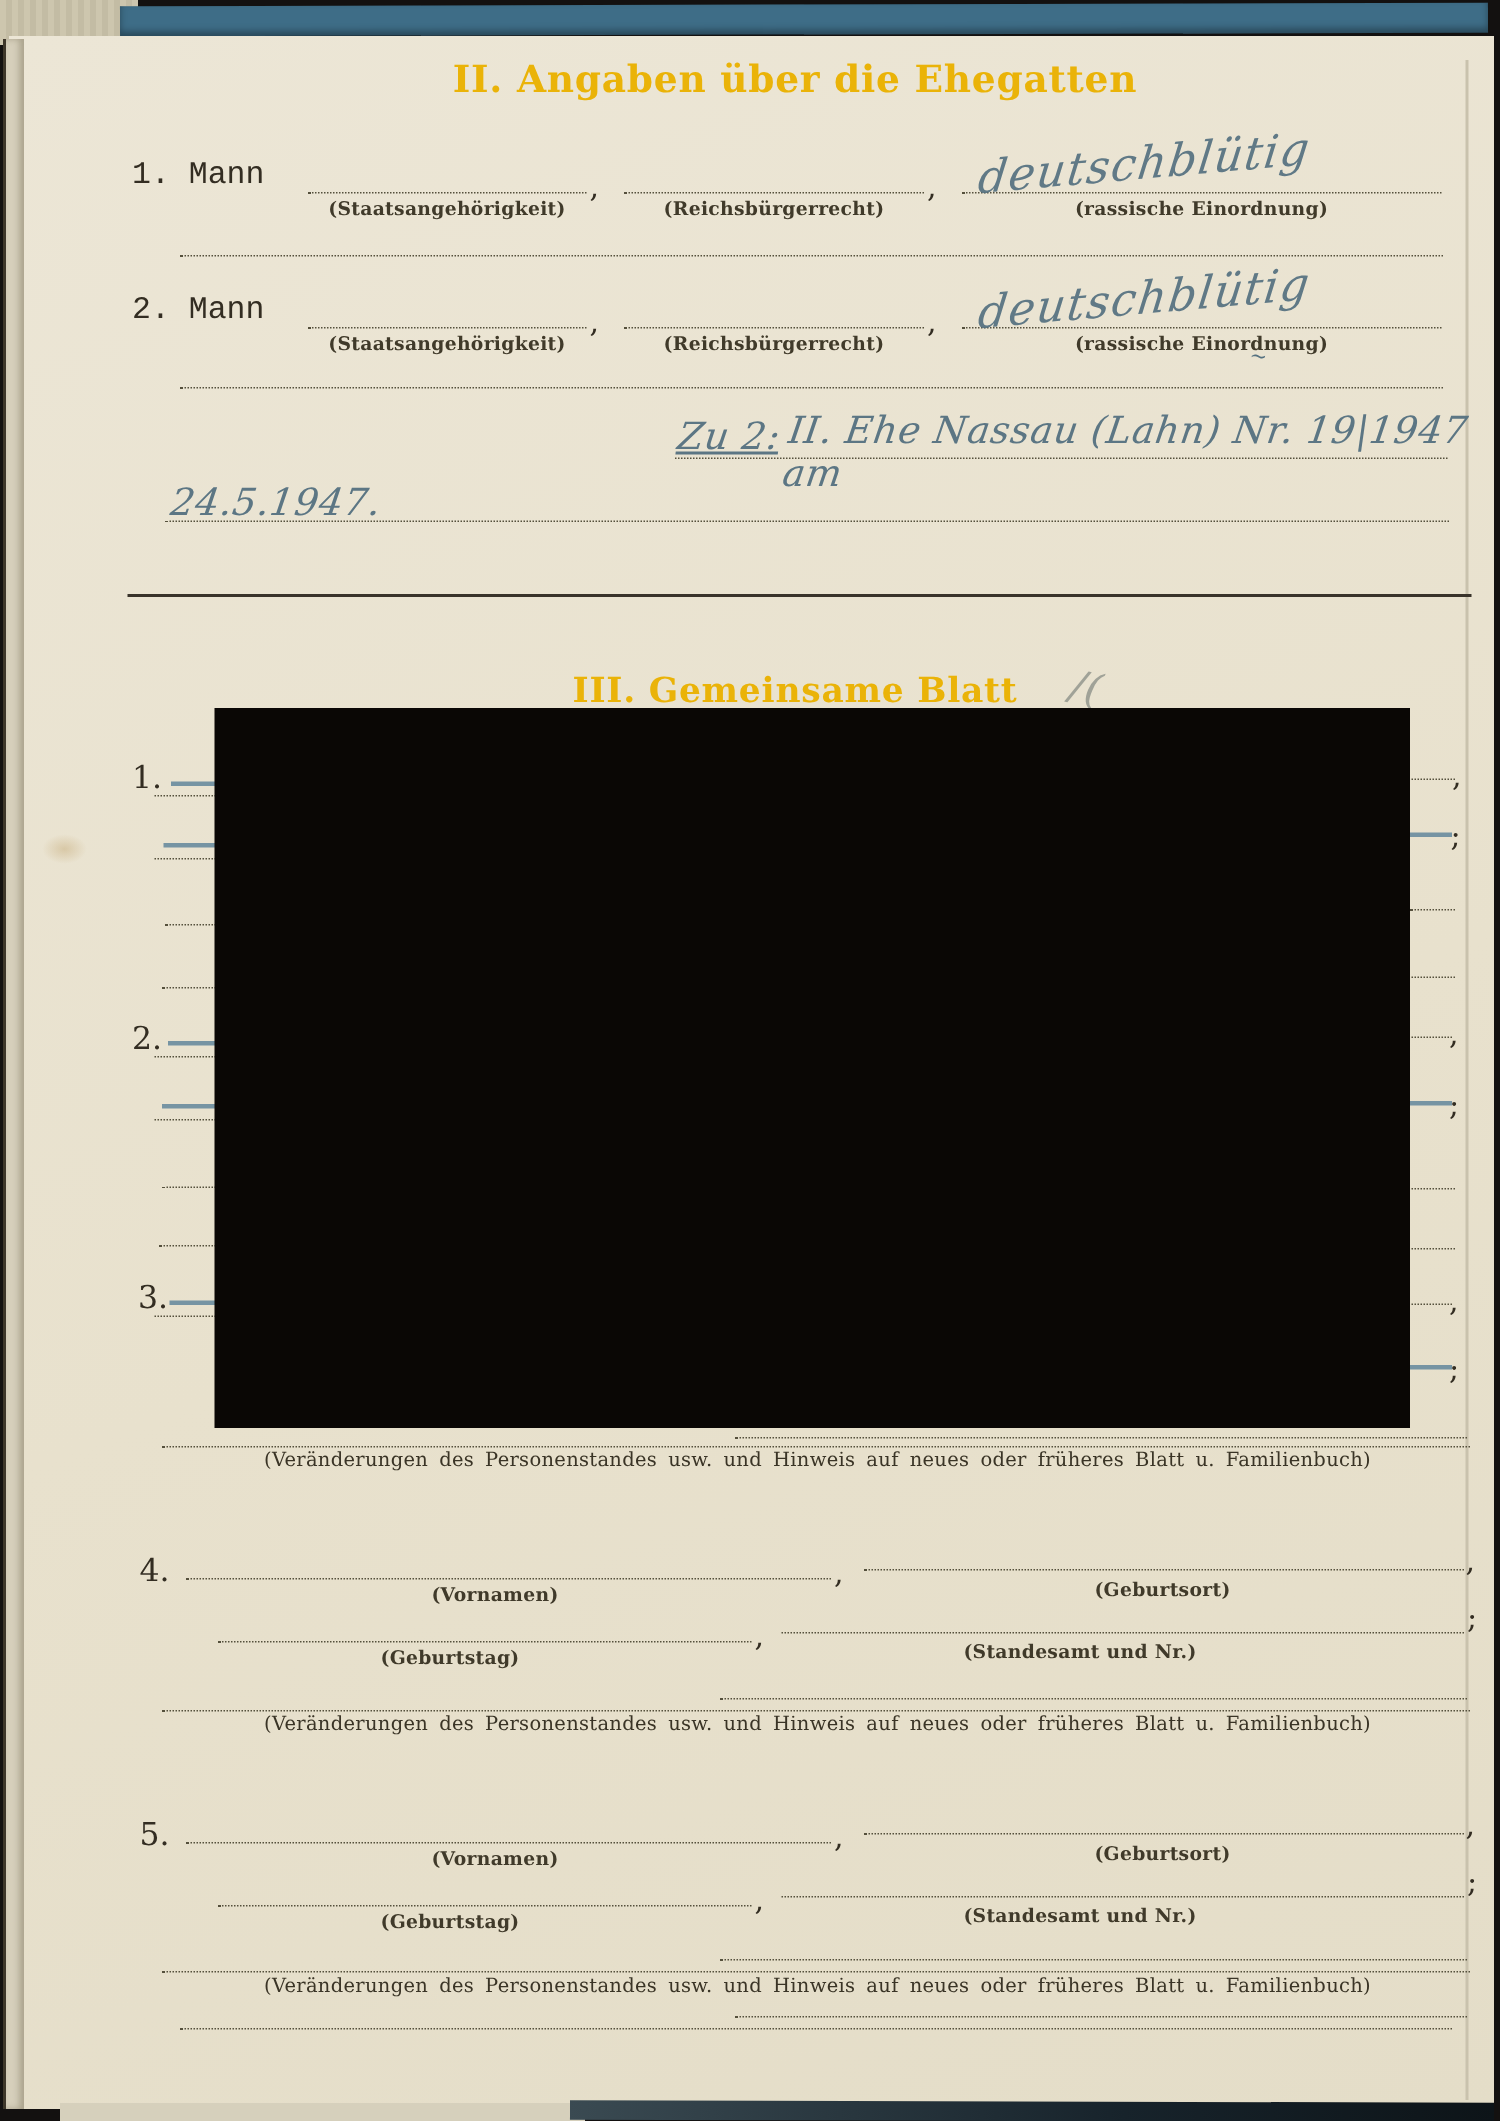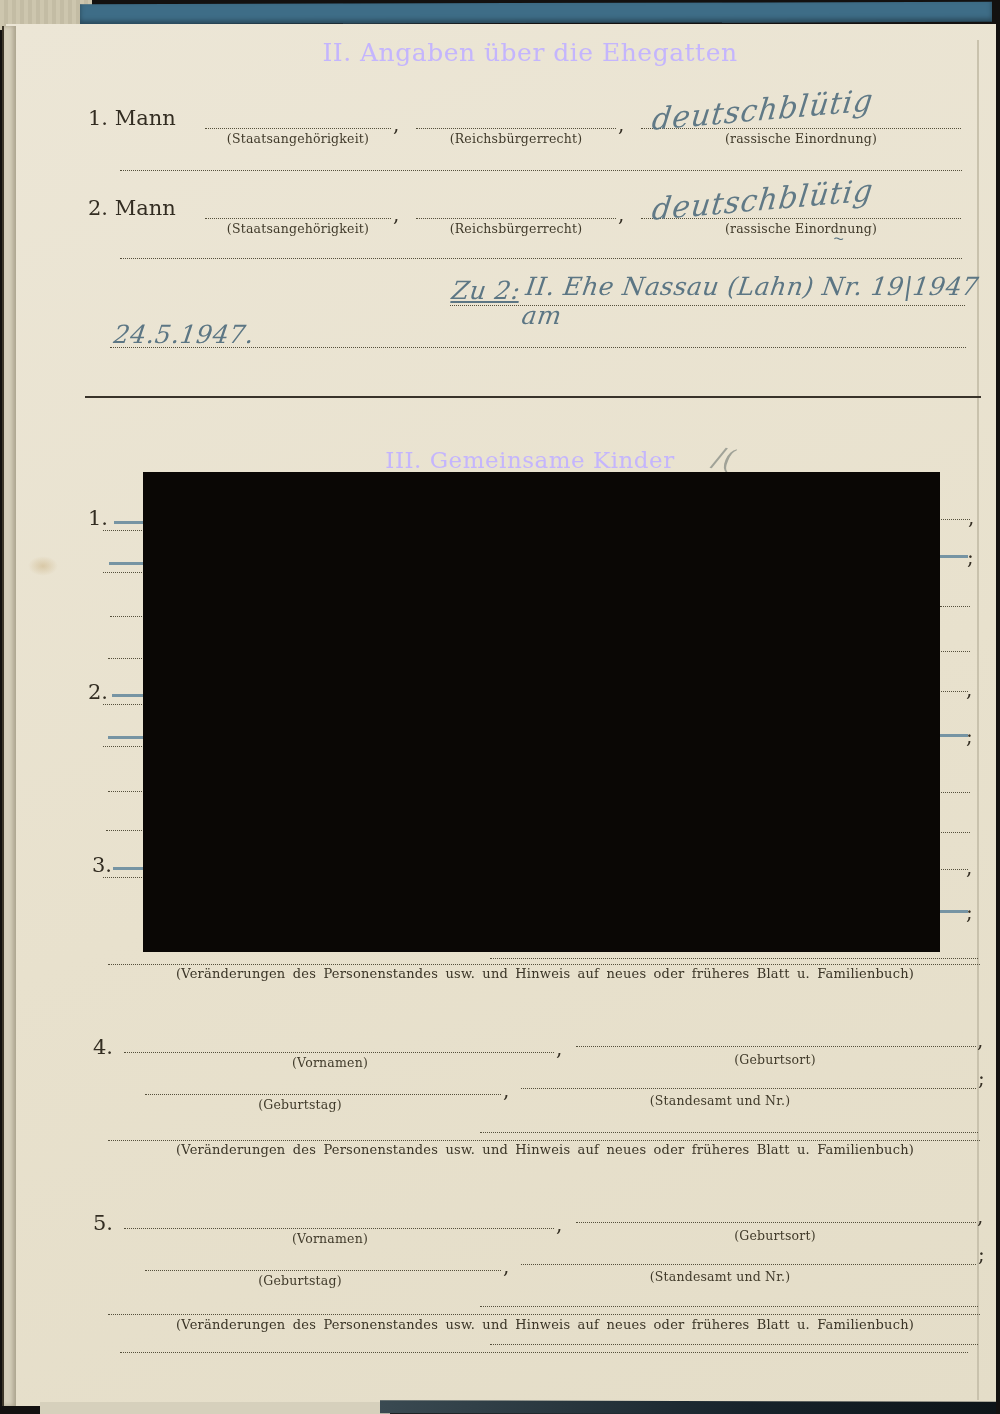--- a/index.html
+++ b/index.html
@@ -13,29 +13,29 @@
         box-shadow:inset 0 -3px 5px rgba(0,0,0,.35);transform:rotate(-.15deg);}
   .ledge{position:absolute;left:2px;top:26px;width:2px;height:1380px;background:#3e372a;}
   .lstrip{position:absolute;left:4px;top:26px;width:12px;height:1380px;background:#d6cfbb;
         box-shadow:inset -3px 0 4px rgba(90,80,55,.35);}
   .redge{position:absolute;left:977px;top:40px;width:2px;height:1360px;background:#c9c2ad;}
   .bot-light{position:absolute;left:40px;top:1402px;width:350px;height:12px;background:#d6d0bc;}
   .bot-dark{position:absolute;left:380px;top:1401px;width:616px;height:13px;
         background:linear-gradient(90deg,#3a4a52,#17232b 60%,#0d1418);transform:rotate(.15deg);}
   .fox{position:absolute;left:28px;top:556px;width:30px;height:20px;border-radius:50%;
         background:radial-gradient(rgba(184,150,88,.35),rgba(184,150,88,0) 70%);}
-  .fraktur{font-weight:normal;color:#c4b5fd;}
+  .fraktur{font-weight:bold;color:#eab308;}
   .title2{position:absolute;left:250px;top:38px;width:560px;text-align:center;font-size:25px;letter-spacing:.5px;}
   .title3{position:absolute;left:270px;top:447px;width:520px;text-align:center;font-size:23px;letter-spacing:.5px;}
-  .rowname{position:absolute;font-size:21px;color:#332d22;}
+  .rowname{position:absolute;font-size:21px;color:#332d22;font-family:Liberation Mono, monospace;}
   .num{position:absolute;font-size:21px;color:#332d22;}
   .dot{position:absolute;height:18px;border-bottom:1.5px dotted #55503c;}
   .sdot{position:absolute;height:6px;border-bottom:1.5px dotted #55503c;}
   .bluestub{position:absolute;height:3px;background:#7694a3;}
-  .flabel{position:absolute;font-size:12.5px;color:#403a2a;text-align:center;letter-spacing:.2px;}
+  .flabel{position:absolute;font-size:12.5px;color:#403a2a;text-align:center;letter-spacing:.2px;font-weight:bold;}
   .caption{position:absolute;left:110px;width:870px;text-align:center;font-size:13px;color:#3a3426;
         word-spacing:3px;letter-spacing:.2px;}
   .punct{position:absolute;font-size:20px;color:#332d22;}
   .hand{position:absolute;color:#557180;font-style:italic;font-family:"DejaVu Serif",serif;}
   .hand-big{font-size:30px;letter-spacing:1px;transform:rotate(-5deg) skewX(-12deg);opacity:.92;}
   .hand-note{font-size:25px;letter-spacing:.5px;transform:skewX(-8deg);opacity:.95;}
   .hand-frag{font-size:28px;color:rgba(100,110,105,.55);transform:rotate(12deg);z-index:2;}
   .underl{text-decoration:underline;}
   .rule{position:absolute;left:85px;top:396px;width:896px;height:2px;background:#39332a;}
   .redact{position:absolute;left:143px;top:472px;width:797px;height:480px;background:#0a0705;z-index:5;}
@@ -91,21 +91,21 @@
   <div class="dot" style="left:120px;top:240px;width:842px;"></div>
 
   <div class="hand hand-note underl" style="left:452px;top:276px;">Zu 2:</div>
   <div class="hand hand-note" style="left:524px;top:272px;">II. Ehe Nassau (Lahn) Nr. 19|1947 am</div>
   <div class="dot" style="left:450px;top:287px;width:515px;"></div>
   <div class="hand hand-note" style="left:114px;top:320px;">24.5.1947.</div>
   <div class="dot" style="left:110px;top:329px;width:856px;"></div>
 
   <div class="rule"></div>
 
-  <div class="title3 fraktur">III. Gemeinsame Kinder</div>
+  <div class="title3 fraktur">III. Gemeinsame Blatt</div>
   <div class="hand hand-frag" style="left:714px;top:442px;">/(</div>
   <div class="redact"></div>
 
   <div class="num" style="left:88px;top:506px;">1.</div>
   <div class="bluestub" style="left:114px;top:521px;width:30px;"></div>
   <div class="sdot" style="left:103px;top:524px;width:41px;"></div>
   <div class="bluestub" style="left:109px;top:562px;width:35px;"></div>
   <div class="sdot" style="left:103px;top:566px;width:41px;"></div>
   <div class="sdot" style="left:110px;top:610px;width:34px;"></div>
   <div class="sdot" style="left:108px;top:652px;width:36px;"></div>

